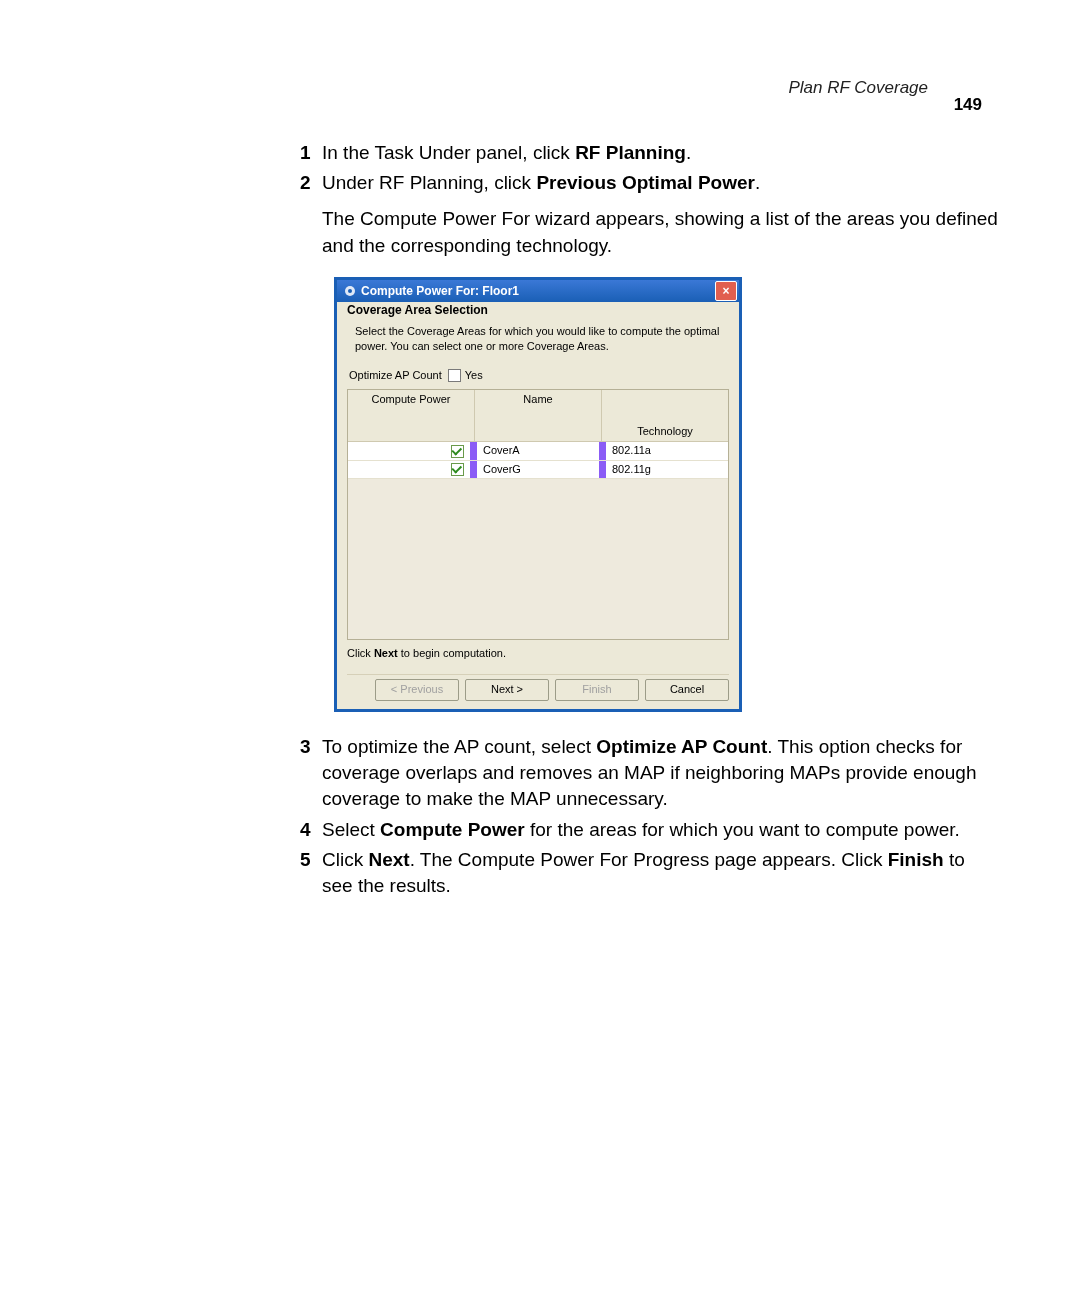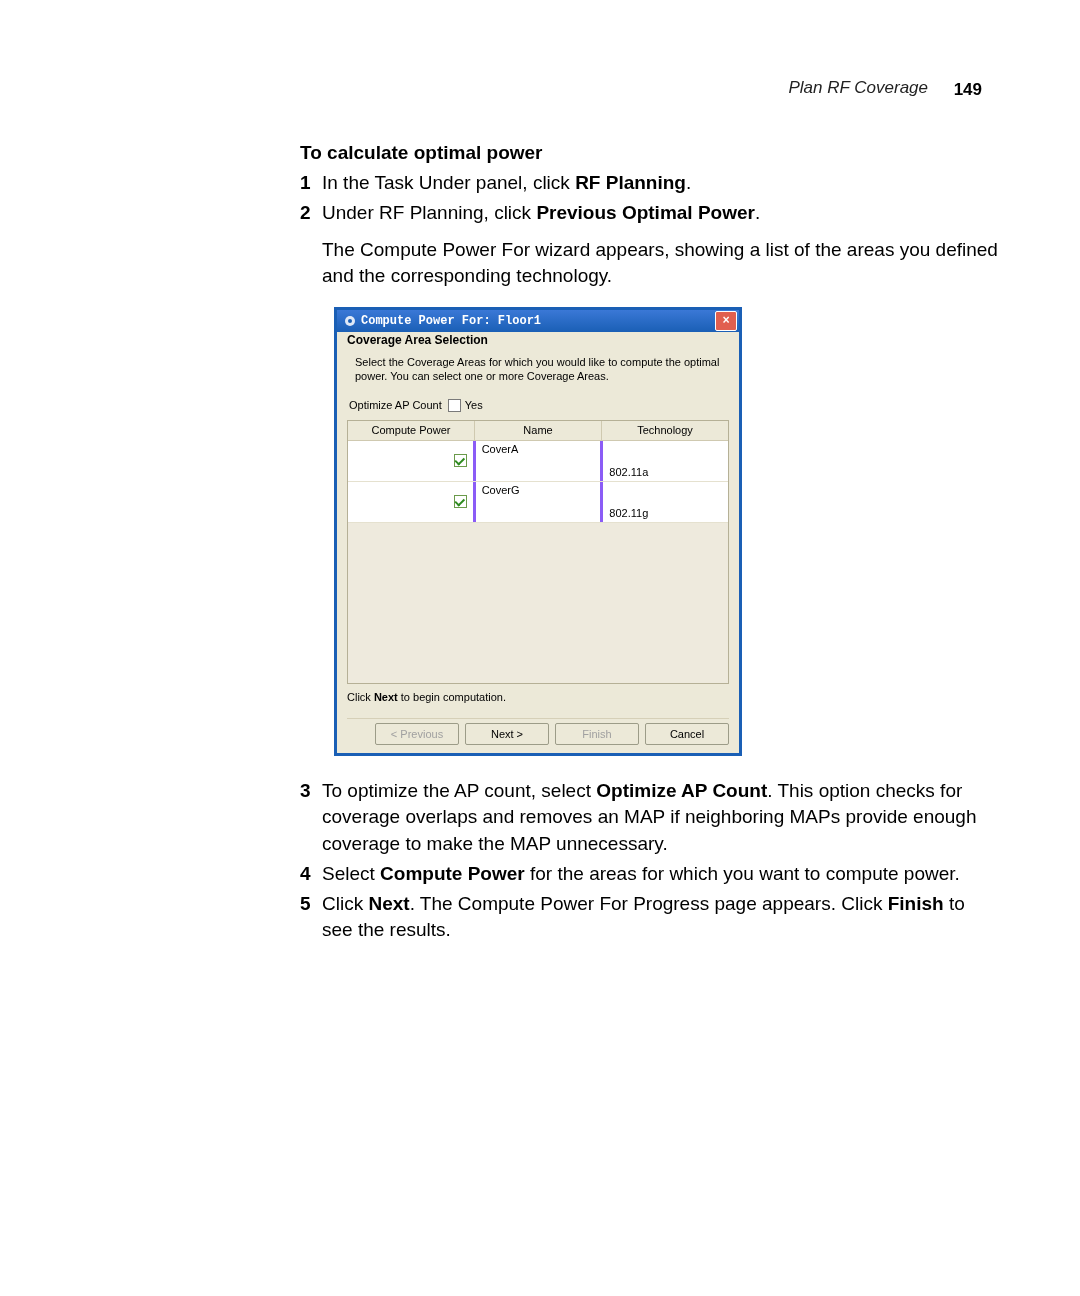--- a/index.html
+++ b/index.html
@@ -1,67 +1,66 @@
 <!DOCTYPE html>
 <html><head>
 <meta charset="utf-8">
 <style>
   html,body{margin:0;padding:0;background:#fff;font-family:"Segoe UI",Arial,sans-serif;color:#000;}
   .page{width:1080px;height:1064px;position:relative;box-sizing:border-box;padding:70px 80px 40px 300px;}
   .runhead{position:absolute;top:78px;right:152px;font-style:italic;font-size:17px;color:#222;}
-  .runpage{position:absolute;top:80px;right:98px;font-weight:bold;font-size:17px;}
+  .runpage{position:absolute;top:95px;right:98px;font-weight:bold;font-size:17px;}
   .content{margin-top:70px;font-size:19px;line-height:1.38;max-width:710px;}
   .heading{font-weight:bold;margin-bottom:4px;}
   ol.steps{list-style:none;padding:0;margin:0;}
   ol.steps > li{display:flex;margin-bottom:4px;}
   ol.steps > li > .num{font-weight:bold;width:22px;flex:0 0 22px;}
   ol.steps > li > .body{flex:1;}
   .gap{height:10px;}
   b{font-weight:bold;}
 
   
   .shot{margin:18px 0 22px 34px;}
   .dlg{width:402px;border:3px solid #1a5fb5;background:#ece9d8;font-family:Tahoma,Arial,sans-serif;font-size:11px;color:#000;}
-  .titlebar{height:22px;background:linear-gradient(to bottom,#3a78d6,#1a5fb5);display:flex;align-items:center;padding:0 2px 0 6px;color:#fff;font-weight:bold;font-size:12px;font-family:Liberation Mono, monospace;}
+  .titlebar{height:22px;background:linear-gradient(to bottom,#3a78d6,#1a5fb5);display:flex;align-items:center;padding:0 2px 0 6px;color:#fff;font-weight:bold;font-size:12px;}
   .titlebar .ticon{width:14px;height:14px;margin-right:4px;display:inline-flex;align-items:center;justify-content:center;}
   .titlebar .spacer{flex:1;}
   .closebtn{width:20px;height:18px;background:#e15f4f;border:1px solid #fff;border-radius:2px;display:flex;align-items:center;justify-content:center;color:#fff;font-weight:bold;font-size:12px;}
   .closebtn span{line-height:1;}
   .dlgbody{padding:0 10px 6px 10px;background:#ece9d8;}
   .sectitle{font-weight:bold;font-size:12px;margin-bottom:6px;}
   .desc{font-size:11px;margin:0 0 14px 8px;line-height:1.35;}
   .optrow{display:flex;align-items:center;font-size:11px;margin:0 0 6px 2px;}
   .optrow .cb{width:11px;height:11px;border:1px solid #7a7a7a;background:#fff;margin:0 4px 0 6px;}
   .tblwrap{border:1px solid #b5b096;background:#eeeadd;}
   .thead{display:flex;background:#ece9d8;border-bottom:1px solid #cfc9b0;}
   .thead div{flex:1;text-align:center;font-size:11px;padding:2px 0;border-right:1px solid #cfc9b0;}
-  .thead div:last-child{border-right:none;}
+  .thead div:last-child{border-right:none;margin-top:32px;}
   .trow{display:flex;background:#fff;border-bottom:1px solid #e5e1cf;}
   .trow:nth-child(odd){background:#fff;}
-  .tcell{flex:1;font-size:11px;padding:1px 6px;border-right:3px solid #8b5cf6;}
-  .tcell:last-child{border-right:none;margin-top:23px;}
+  .tcell{flex:1;font-size:11px;padding:1px 6px;border-right:7px solid #8b5cf6;}
+  .tcell:last-child{border-right:none;}
   .tcell.c1{display:flex;justify-content:flex-end;align-items:center;}
   .ck{width:11px;height:11px;border:1px solid #6a9a4a;background:#fff;display:flex;align-items:center;justify-content:center;}
   .ck::after{content:"";width:7px;height:4px;border-left:2px solid #2e8b1f;border-bottom:2px solid #2e8b1f;transform:rotate(-45deg) translate(0px,-1px);}
   .tblbody{height:160px;background:#eeeadd;}
   .hint{font-size:11px;margin:6px 0 4px 0;}
   .btnrow{display:flex;justify-content:flex-end;gap:6px;padding:4px 0 2px 0;border-top:1px solid #d6d0b8;margin-top:13px;}
   .wbtn{min-width:66px;height:20px;font-size:11px;border:1px solid #9c9c88;background:#ece9d8;border-radius:2px;padding:0 8px;display:flex;align-items:center;justify-content:center;}
   .wbtn.disabled{color:#a0a0a0;}
 </style>
 </head>
 <body>
 
 <div class="page">
 
   <div class="runhead">Plan RF Coverage</div>
   <div class="runpage">149</div>
 
   <div class="content">
-    <div class="heading">To calculate optimal power</div>
 
     <ol class="steps">
       <li>
         <span class="num">1</span>
         <span class="body">
           <span>In the Task Under panel, click </span><b>RF Planning</b><span>.</span>
         </span>
       </li>
       <li>
         <span class="num">2</span>

